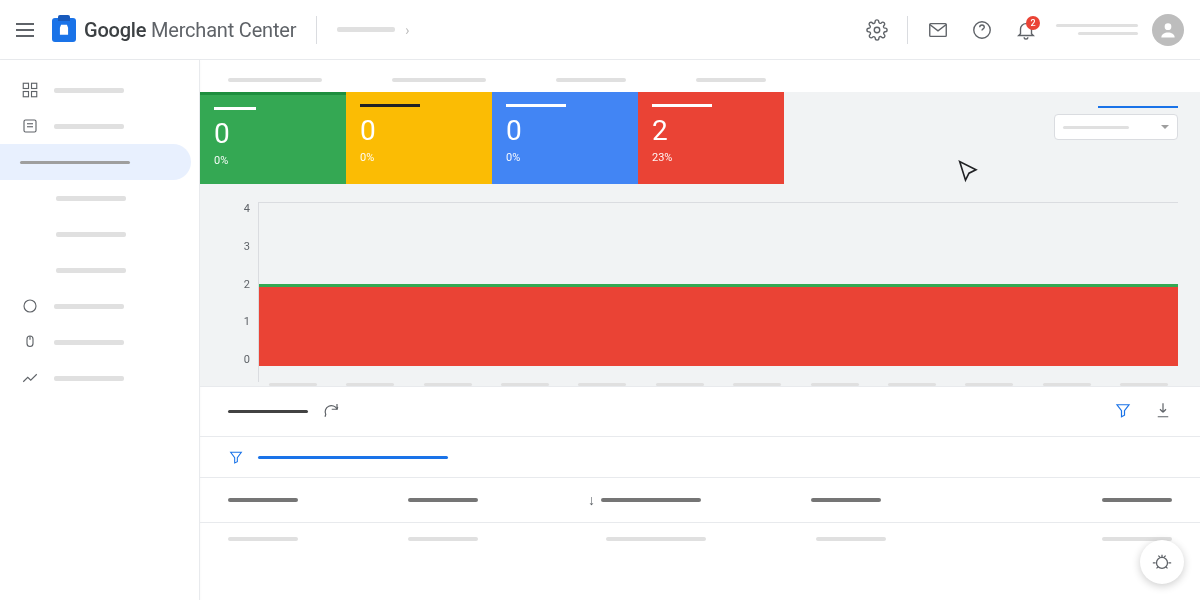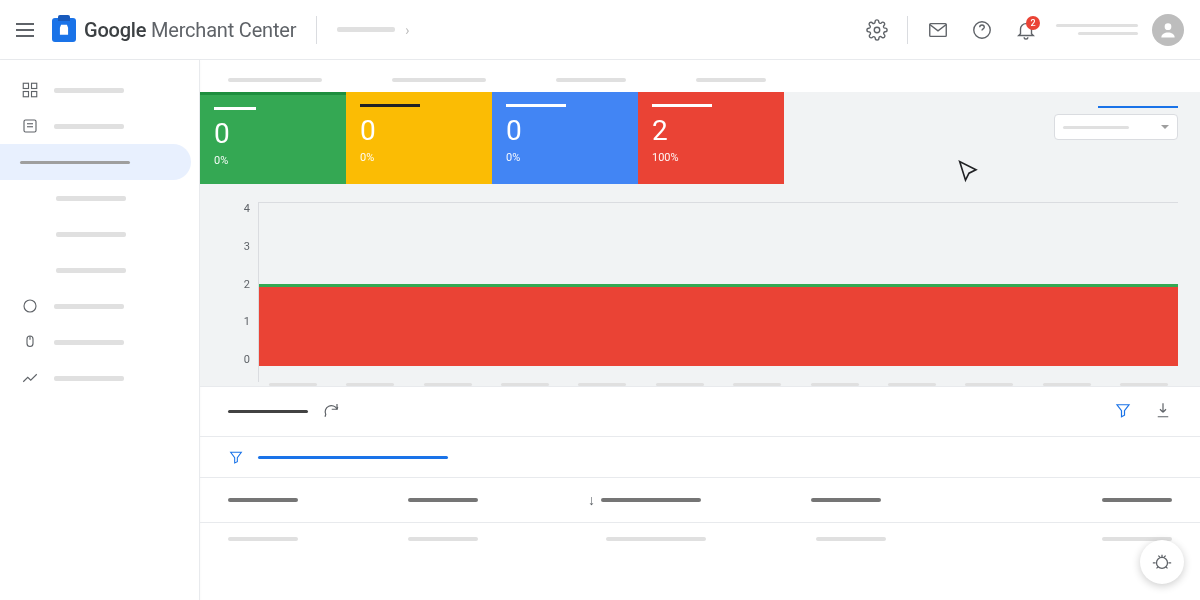--- a/index.html
+++ b/index.html
@@ -239,21 +239,21 @@
         <div class="pct">0%</div>
       </div>
       <div class="card blue">
         <div class="bar"></div>
         <div class="big">0</div>
         <div class="pct">0%</div>
       </div>
       <div class="card red">
         <div class="bar"></div>
         <div class="big">2</div>
-        <div class="pct">100%</div>
+        <div class="pct">23%</div>
       </div>
       <div class="card-rest">
         <div class="blue-underline"></div>
         <div class="dropdown">
           <div class="skel" style="width:66px;height:3px"></div>
         </div>
       </div>
     </div>
 
     <div class="chart-wrap">

